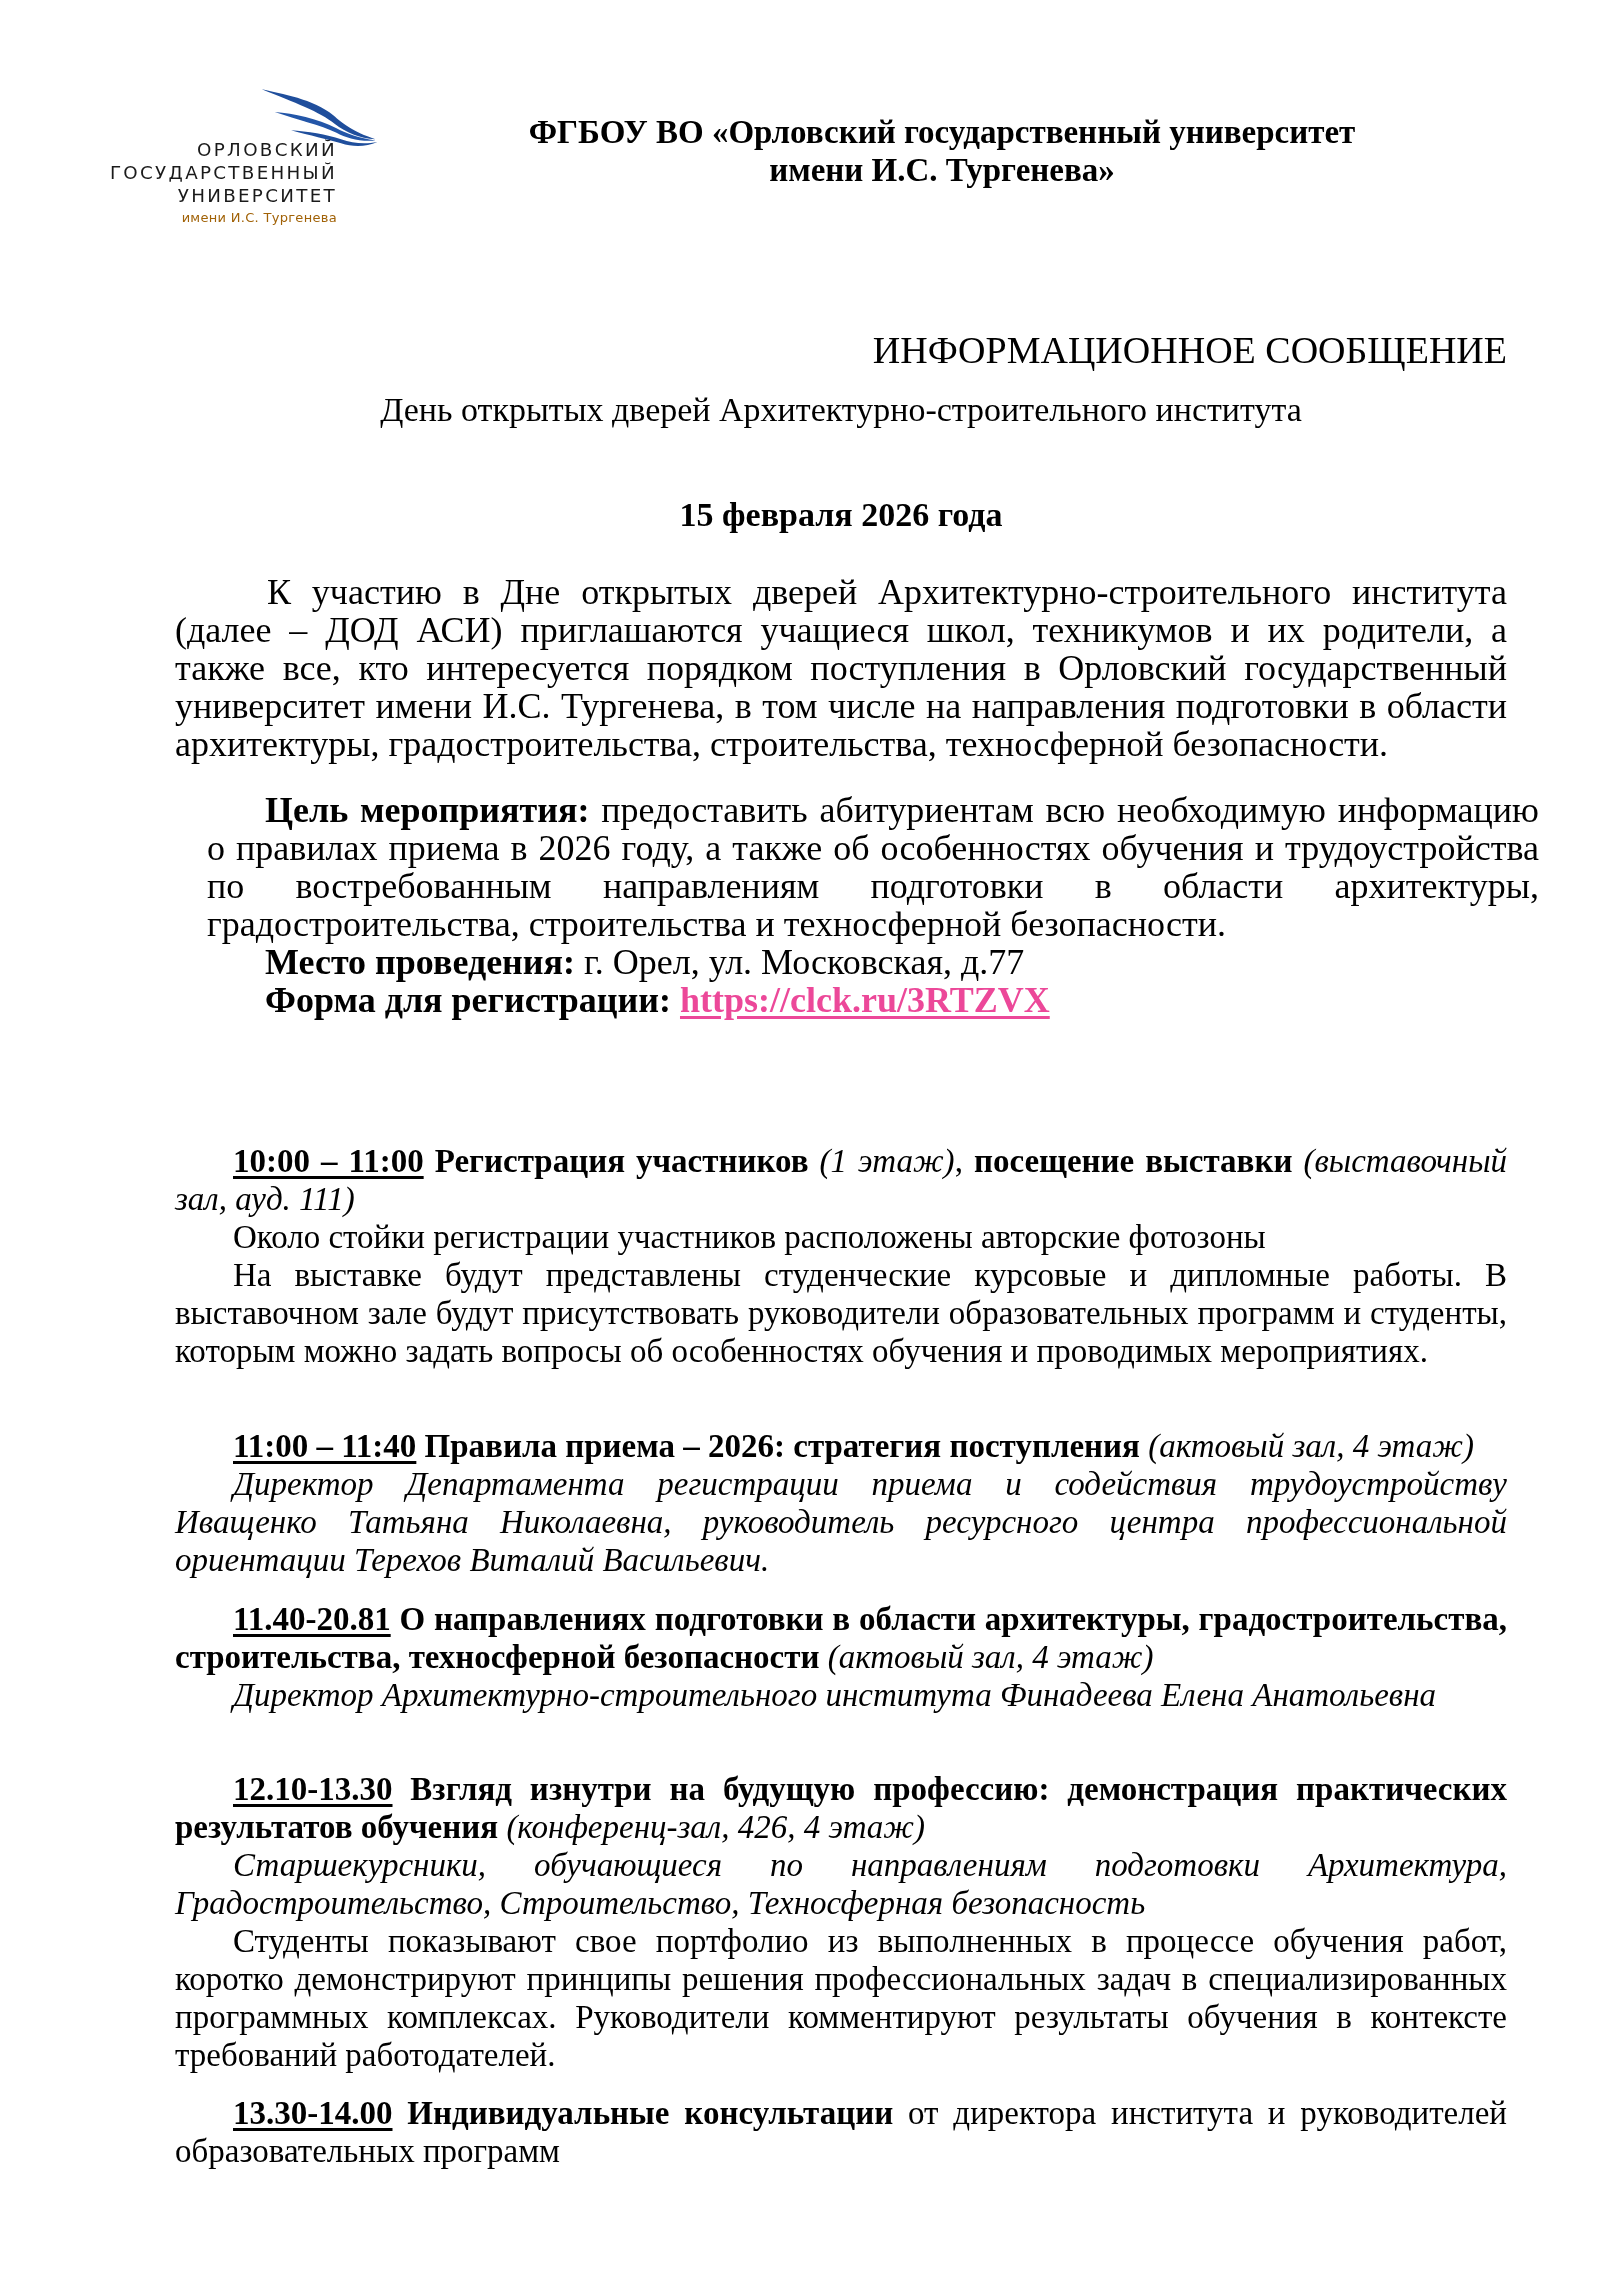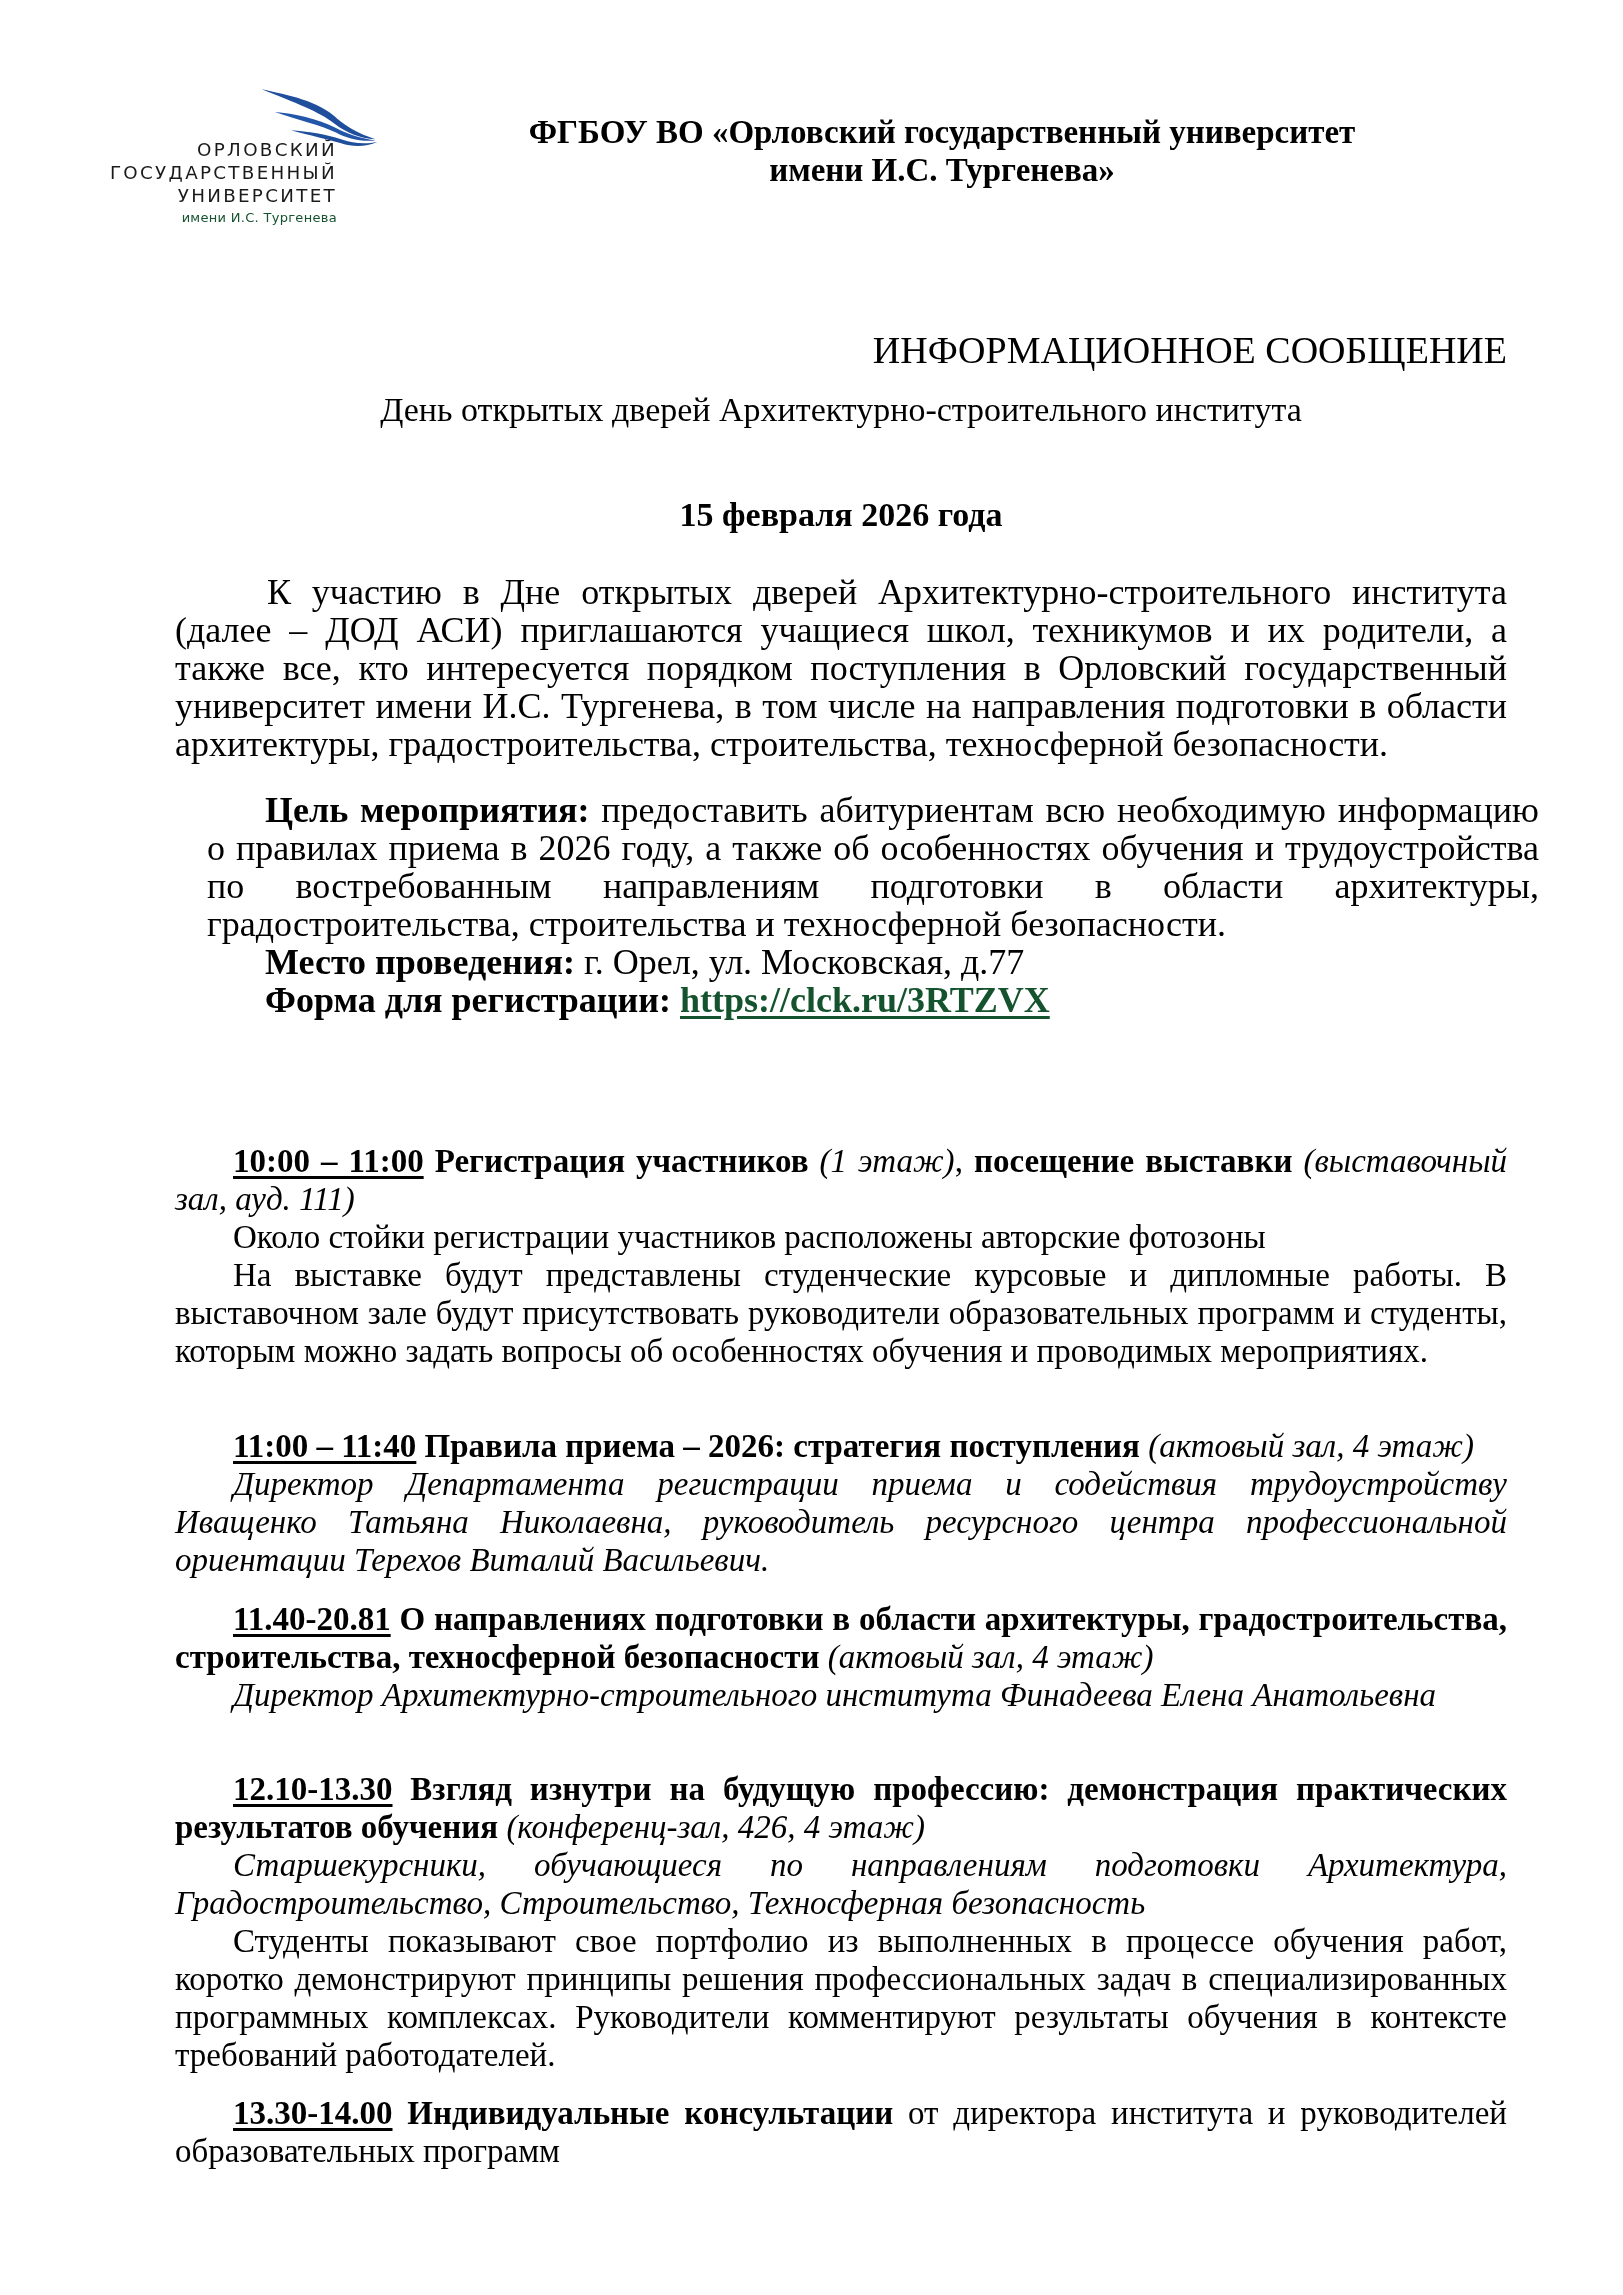--- a/index.html
+++ b/index.html
@@ -6,41 +6,41 @@
   body { width: 1623px; height: 2295px; position: relative; overflow: hidden;
          font-family: "Liberation Serif", "DejaVu Serif", serif; color: #000; }
   .page { position: absolute; left: 0; top: 0; width: 1623px; height: 1702px; background: #fff; }
 
   
   .logo { position: absolute; left: 124px; top: 79px; width: 262px; height: 157px; }
   .logo svg { position: absolute; left: 131px; top: 6.5px; width: 124px; height: 65px; }
   .logo-text { position: absolute; right: 49px; top: 59px; text-align: right;
                font-family: "DejaVu Sans", "Liberation Sans", sans-serif; color: #1a1a1a; }
   .logo-line { font-size: 18.3px; letter-spacing: 2.3px; line-height: 23px; white-space: nowrap; }
-  .logo-sub { font-size: 13px; line-height: 22px; letter-spacing: 0.3px; color: #14532d; white-space: nowrap; }
+  .logo-sub { font-size: 13px; line-height: 22px; letter-spacing: 0.3px; color: #a16207; white-space: nowrap; }
 
   
   .org-header { position: absolute; left: 458px; top: 113px; width: 968px; text-align: center;
                 font-weight: bold; font-size: 33px; line-height: 38px; }
 
   .center-block { position: absolute; left: 175px; width: 1332px; text-align: center; }
   .title-main { top: 327px; font-weight: normal; font-size: 38px; line-height: 46px; text-align: right; }
   .title-sub { top: 387px; font-size: 34px; line-height: 46px; }
   .title-date { top: 492px; font-weight: bold; font-size: 34px; line-height: 46px; }
 
   .body-text { position: absolute; left: 175px; width: 1332px; font-size: 36px; line-height: 38px; text-align: justify; }
   .body-text p { margin: 0; text-indent: 58px; }
   .para-intro { top: 573px; }
   .para-intro p { text-indent: 92px; }
   .para-goal { top: 791px; margin-left: 32px; }
 
   .b { font-weight: bold; }
   .i { font-style: italic; }
   .u { text-decoration: underline; text-decoration-thickness: 2.6px; text-underline-offset: 3.9px; }
-  a.reg-link { color: #14532d; font-weight: bold; text-decoration: underline; text-decoration-thickness: 2.6px; text-underline-offset: 3.9px; }
+  a.reg-link { color: #ec4899; font-weight: bold; text-decoration: underline; text-decoration-thickness: 2.6px; text-underline-offset: 3.9px; }
 
   .program-title { top: 1063px; font-weight: bold; font-size: 43px; line-height: 59px; }
 
   .event { position: absolute; left: 175px; width: 1332px; font-size: 33px; line-height: 38px; text-align: justify; }
   .event p { margin: 0; text-indent: 58px; }
   .ev1 { top: 1142px; }
   .ev2 { top: 1427px; }
   .ev3 { top: 1600px; }
   .ev4 { top: 1770px; }
   .ev5 { top: 2094px; }

